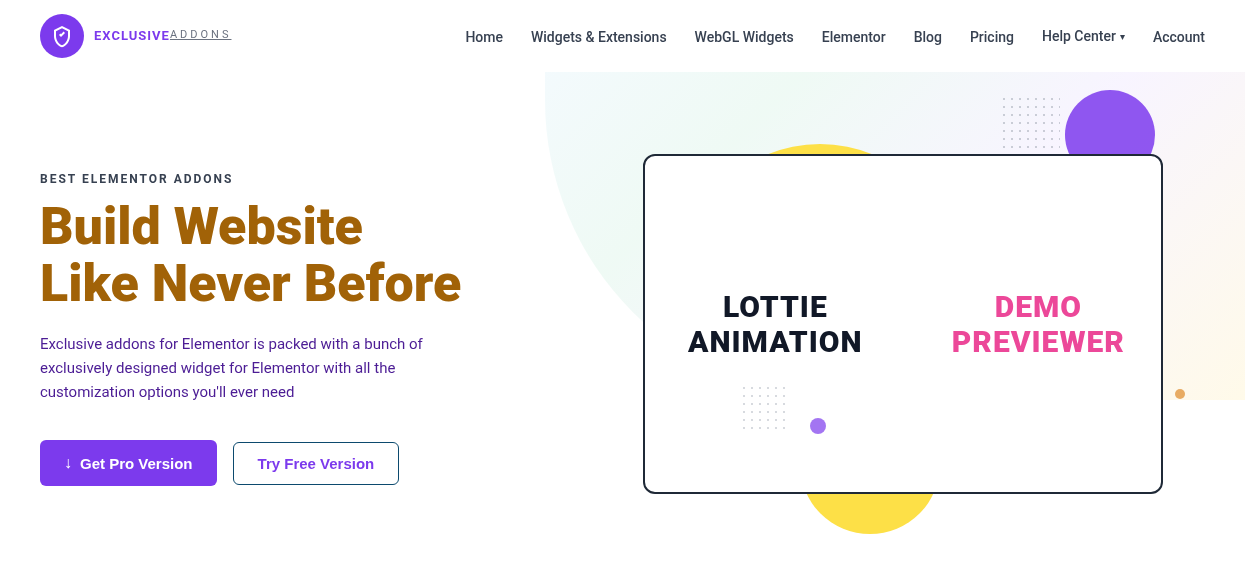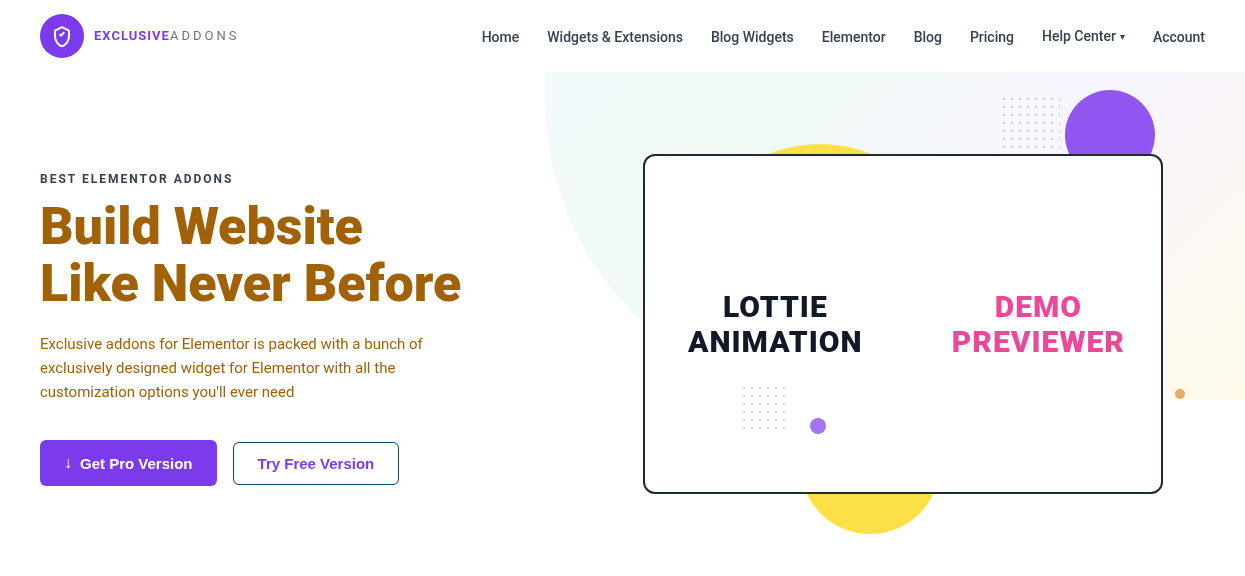--- a/index.html
+++ b/index.html
@@ -93,24 +93,25 @@
       flex-direction: row;
       line-height: 1.1;
     }
     .logo-text-top {
       font-size: 13px;
       font-weight: 700;
       color: #7c3aed;
       letter-spacing: 1px;
     }
     .logo-text-bottom {
-      font-size: 13px;
+      font-size: 11px;
       letter-spacing: 3px;
       color: #6b7280;
       text-transform: uppercase;
+      text-decoration: underline;
     }
     .nav-links {
       display: flex;
       align-items: center;
       gap: 28px;
       list-style: none;
     }
     .nav-links li a {
       text-decoration: none;
       color: #374151;
@@ -154,21 +155,21 @@
     }
     .headline {
       font-size: 52px;
       font-weight: 900;
       color: #a16207;
       line-height: 1.1;
       margin-bottom: 20px;
     }
     .subtext {
       font-size: 15px;
-      color: #a16207;
+      color: #4c1d95;
       line-height: 1.6;
       max-width: 440px;
       margin-bottom: 36px;
     }
     .cta-buttons {
       display: flex;
       align-items: center;
       gap: 16px;
     }
     .btn-pro {
@@ -318,21 +319,21 @@
   </div>
 
   <ul class="nav-links">
     <li>
       <a href="#">Home</a>
     </li>
     <li>
       <a href="#">Widgets &amp; Extensions</a>
     </li>
     <li>
-      <a href="#">Blog Widgets</a>
+      <a href="#">WebGL Widgets</a>
     </li>
     <li>
       <a href="#">Elementor</a>
     </li>
     <li>
       <a href="#">Blog</a>
     </li>
     <li>
       <a href="#">Pricing</a>
     </li>

